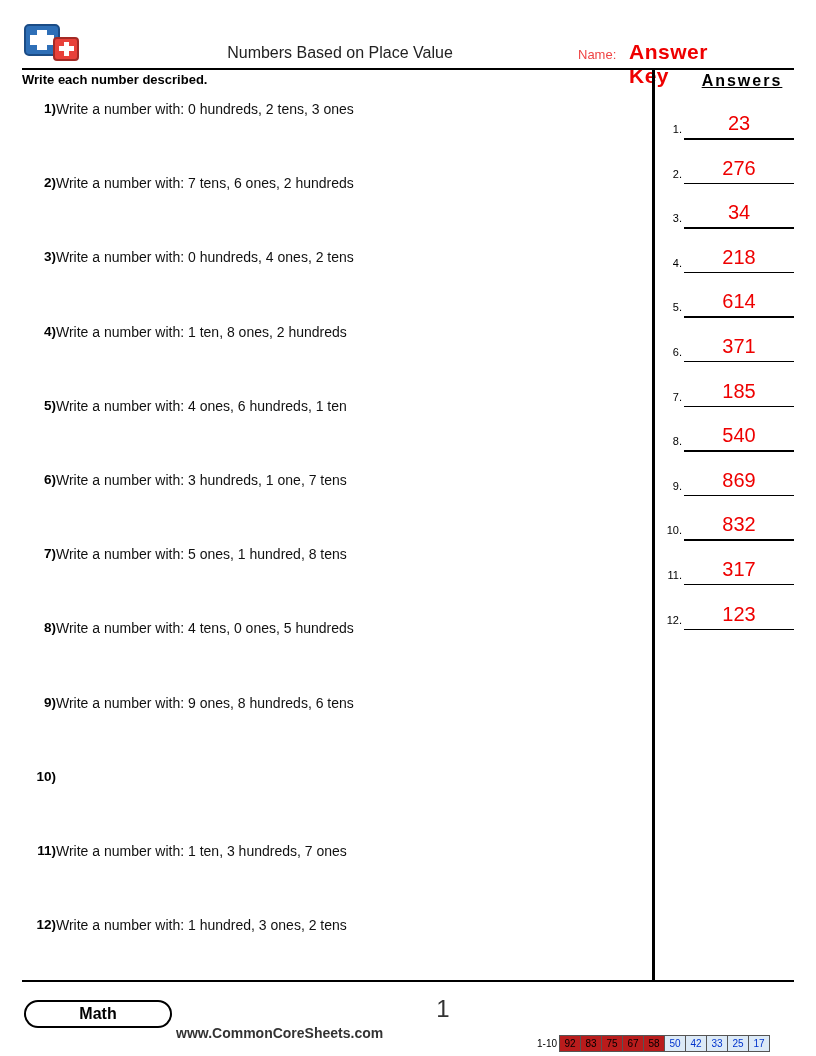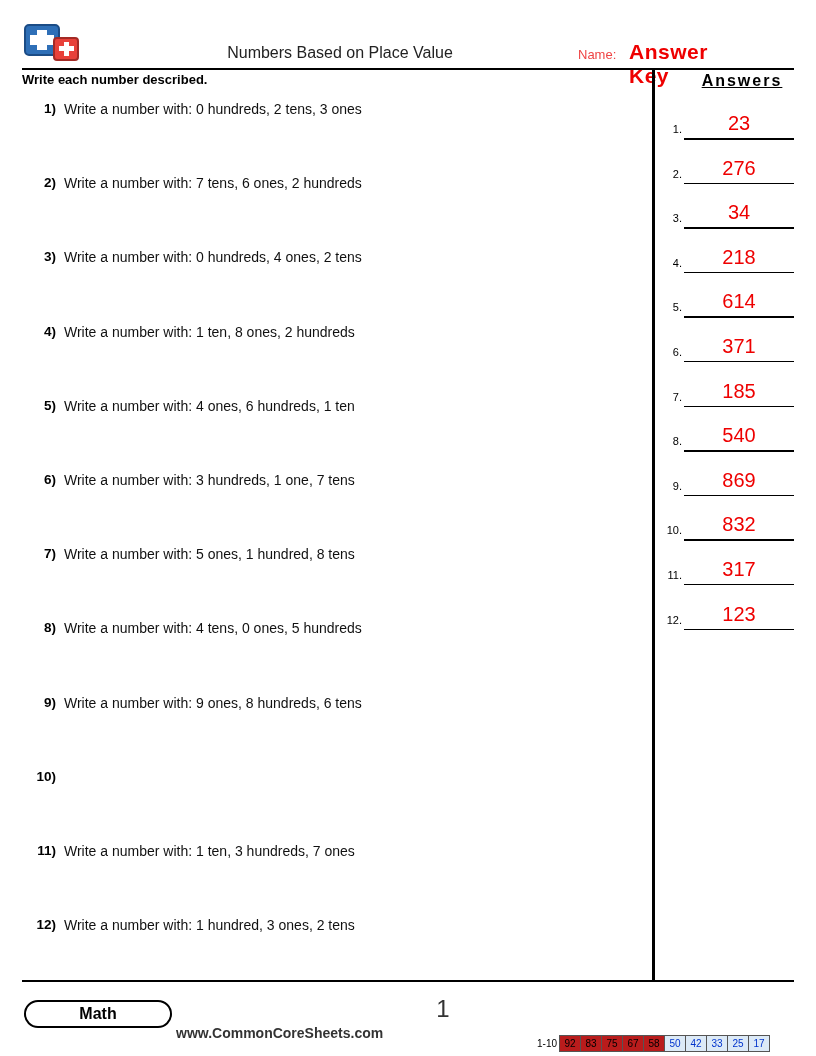--- a/index.html
+++ b/index.html
@@ -102,21 +102,21 @@
     left: 0;
     top: 3px;
     width: 34px;
     text-align: right;
     font-size: 13.5px;
     font-weight: bold;
     color: #000;
   }
   .problem .text {
     position: absolute;
-    left: 42px;
+    left: 34px;
     top: 3px;
     font-size: 14px;
     color: #111;
   }
 
   
   .answers-header {
     position: absolute;
     left: 672px;
     top: 72px;

